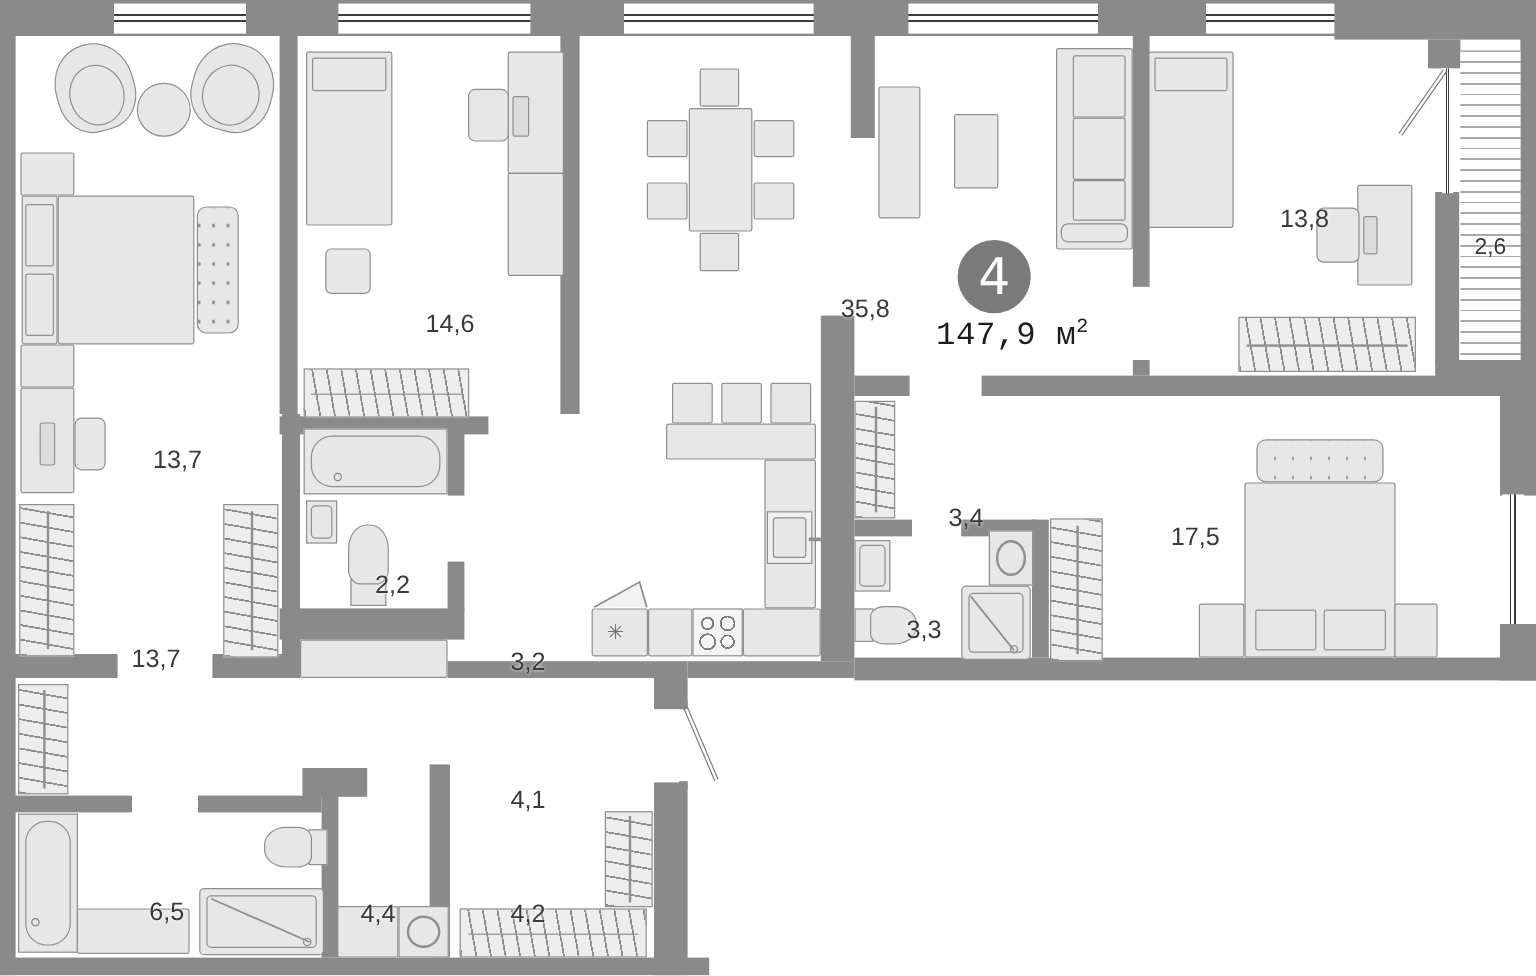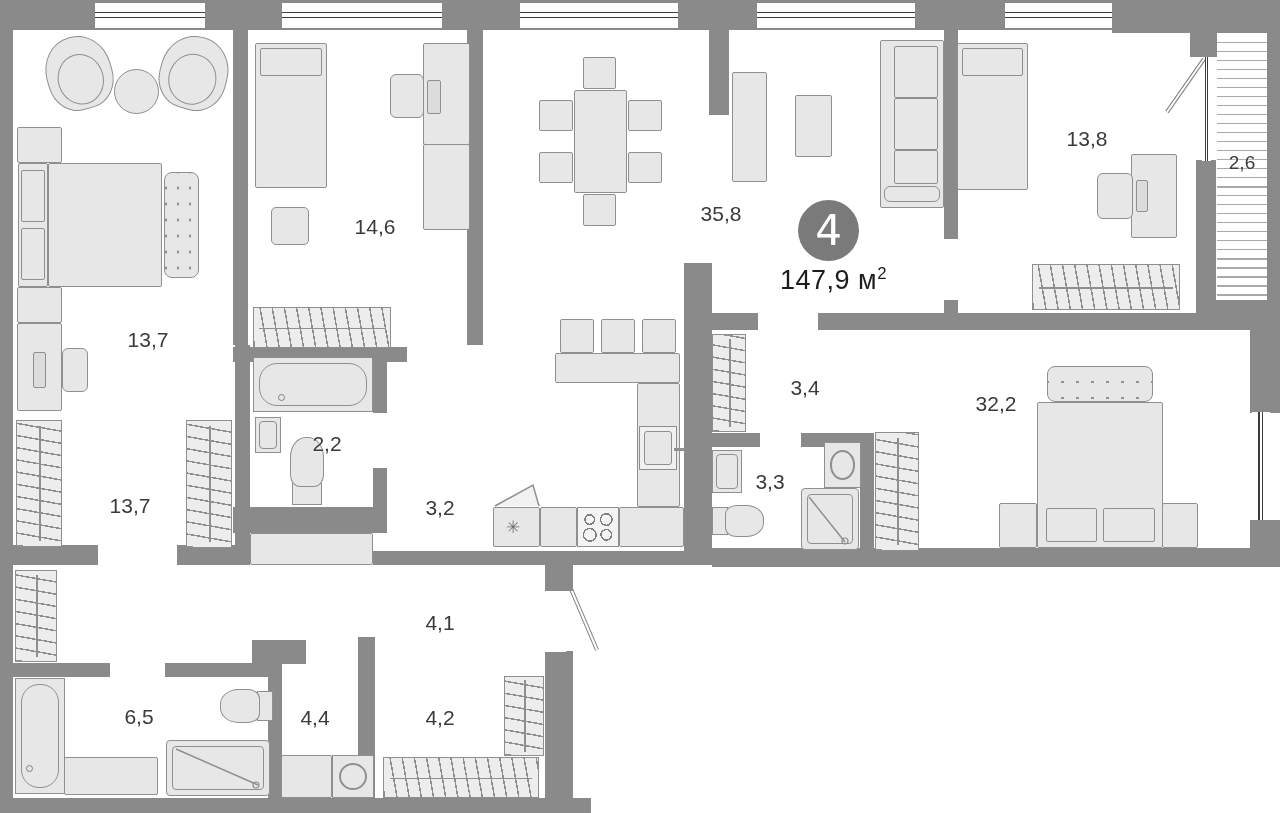--- a/index.html
+++ b/index.html
@@ -52,25 +52,25 @@
     border:1.5px solid var(--furniture-stroke,#8f8f8f);box-sizing:border-box;}
   .toilet-h::after{content:"";position:absolute;top:0;bottom:0;left:13px;right:0;background:var(--furniture-fill,#e7e7e7);
     border:1.5px solid var(--furniture-stroke,#8f8f8f);box-sizing:border-box;border-radius:30% 46% 46% 30%/28% 44% 44% 28%;}
   .flip-h{transform:scaleX(-1);}
   .basin{position:absolute;box-sizing:border-box;border:1.5px solid var(--furniture-stroke,#8f8f8f);background:var(--furniture-fill,#e7e7e7);}
   .basin::after{content:"";position:absolute;inset:3px;border:1px solid var(--furniture-stroke,#8f8f8f);border-radius:4px;}
   .ksink{position:absolute;box-sizing:border-box;border:1.5px solid var(--furniture-stroke,#8f8f8f);background:#f0f0f0;}
   .ksink::after{content:"";position:absolute;inset:4px;border:1.5px solid var(--furniture-stroke,#8f8f8f);border-radius:3px;background:var(--furniture-fill,#e7e7e7);}
   .ksink::before{content:"";position:absolute;right:-8px;top:50%;width:10px;height:3px;background:var(--furniture-stroke,#8f8f8f);z-index:2;}
   .balcony-hatch{position:absolute;background:repeating-linear-gradient(to bottom,var(--balcony-line,#a9a9a9) 0 1.5px,#fff 1.5px 9px);}
-  .rlabel{position:absolute;transform:translate(-50%,-50%);font-size:21px;color:var(--label-color,#3a3a3a);white-space:nowrap;text-shadow:0 0 3px #fff;}
+  .rlabel{position:absolute;transform:translate(-50%,-50%);font-size:21px;color:var(--label-color,#3a3a3a);white-space:nowrap;text-shadow:0 0 3px #fff;margin-top:44px;}
   #badge{position:absolute;left:798px;top:200px;width:61px;height:61px;border-radius:50%;
     background:var(--badge-bg,#7a7a7a);color:var(--badge-text,#fff);display:flex;align-items:center;justify-content:center;
     font-size:42px;font-family:"DejaVu Sans",sans-serif;}
-  #area-line{position:absolute;left:780px;top:264px;font-size:27px;color:#1c1c1c;letter-spacing:0.5px;}
+  #area-line{position:absolute;left:780px;top:264px;font-size:27px;color:#1c1c1c;letter-spacing:0.5px;font-family:Liberation Mono, monospace;}
   #area-line sup{font-size:0.62em;}
   .snow{position:absolute;font-size:17px;color:#6f6f6f;transform:translate(-50%,-50%);}
   svg.overlay{position:absolute;left:0;top:0;pointer-events:none;}
 </style>
 </head>
 <body>
 
 <div id="plan">
 
   <div class="wall" style="left:0;top:0;width:1280px;height:30px"></div>
@@ -231,21 +231,21 @@
   <div class="rlabel" style="left:148px;top:340px">13,7</div>
   <div class="rlabel" style="left:375px;top:227px">14,6</div>
   <div class="rlabel" style="left:721px;top:214px">35,8</div>
   <div class="rlabel" style="left:1087px;top:139px">13,8</div>
   <div class="rlabel" style="left:1242px;top:163px;font-size:19px">2,6</div>
   <div class="rlabel" style="left:130px;top:506px">13,7</div>
   <div class="rlabel" style="left:327px;top:444px">2,2</div>
   <div class="rlabel" style="left:440px;top:508px">3,2</div>
   <div class="rlabel" style="left:805px;top:388px">3,4</div>
   <div class="rlabel" style="left:770px;top:482px">3,3</div>
-  <div class="rlabel" style="left:996px;top:404px">32,2</div>
+  <div class="rlabel" style="left:996px;top:404px">17,5</div>
   <div class="rlabel" style="left:440px;top:623px">4,1</div>
   <div class="rlabel" style="left:139px;top:717px">6,5</div>
   <div class="rlabel" style="left:315px;top:718px">4,4</div>
   <div class="rlabel" style="left:440px;top:718px">4,2</div>
 
   <div id="badge">4</div>
   <div id="area-line">
     <span>147,9</span>
     <span>м</span><sup>2</sup>
   </div>

